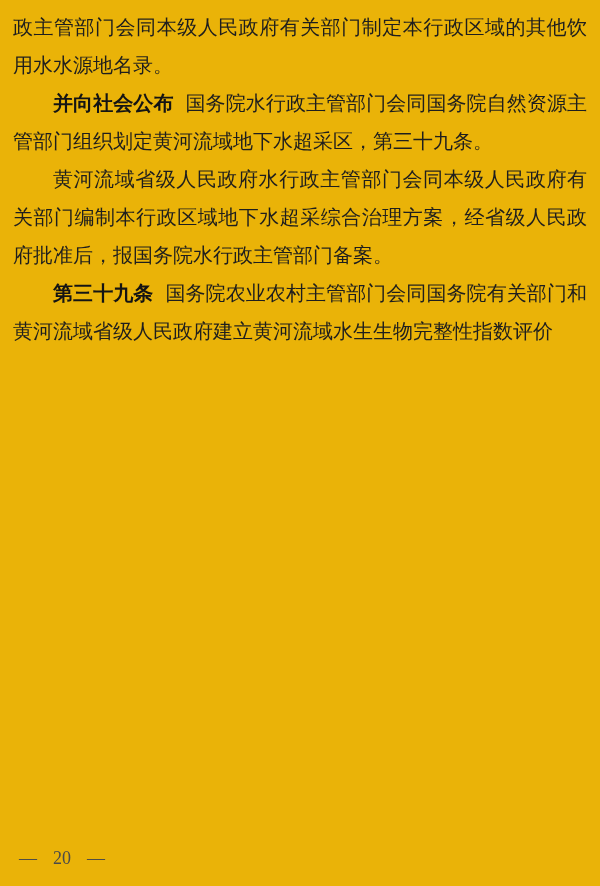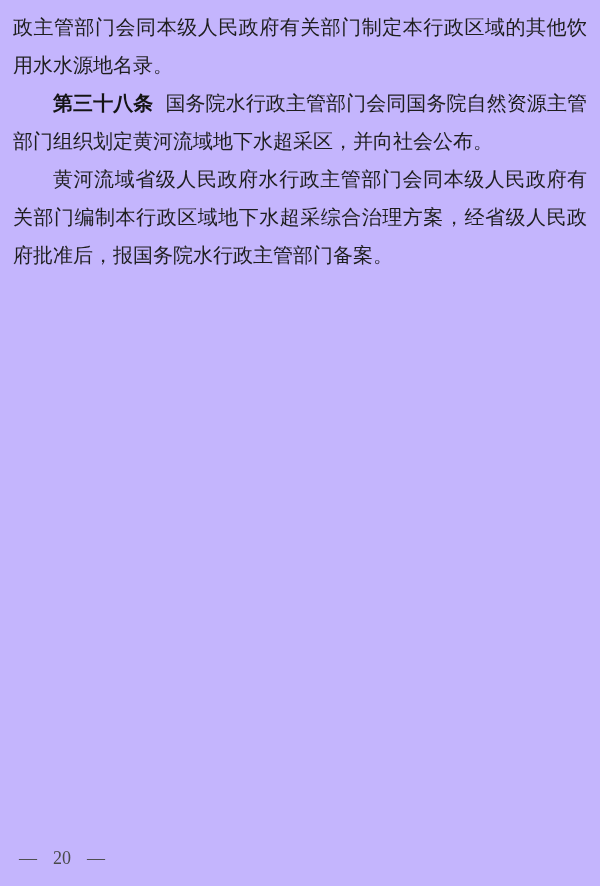--- a/index.html
+++ b/index.html
@@ -9,21 +9,21 @@
   body {
     width: 600px;
     height: 886px;
     background: #ffffff;
     overflow: hidden;
   }
   .page {
     position: relative;
     width: 600px;
     height: 886px;
-    background: #c4b5fd;
+    background: #eab308;
     font-family: "Liberation Serif", "DejaVu Serif", serif;
   }
   .content {
     position: absolute;
     top: 8px;
     left: 13px;
     right: 13px;
     font-size: 20px;
     line-height: 38px;
     color: #1e1e1e;
@@ -56,26 +56,27 @@
 </head>
 <body>
 
 <div class="page">
 
   <div class="content">
 
     <p class="para"><span>政主管部门会同本级人民政府有关部门制定本行政区域的其他饮用水水源地名录。</span></p>
 
 
-    <p class="para indent"><span class="article-no">第三十八条</span><span>国务院水行政主管部门会同国务院自然资源主管部门组织划定黄河流域地下水超采区，并向社会公布。</span></p>
+    <p class="para indent"><span class="article-no">并向社会公布</span><span>国务院水行政主管部门会同国务院自然资源主管部门组织划定黄河流域地下水超采区，第三十九条。</span></p>
 
     <p class="para indent"><span>黄河流域省级人民政府水行政主管部门会同本级人民政府有关部门编制本行政区域地下水超采综合治理方案，经省级人民政府批准后，报国务院水行政主管部门备案。</span></p>
 
 
 
+    <p class="para indent"><span class="article-no">第三十九条</span><span>国务院农业农村主管部门会同国务院有关部门和黄河流域省级人民政府建立黄河流域水生生物完整性指数评价</span></p>
 
   </div>
 
   <div class="footer">
     <span>—</span>
     <span>20</span>
     <span>—</span>
   </div>
 
 </div>

